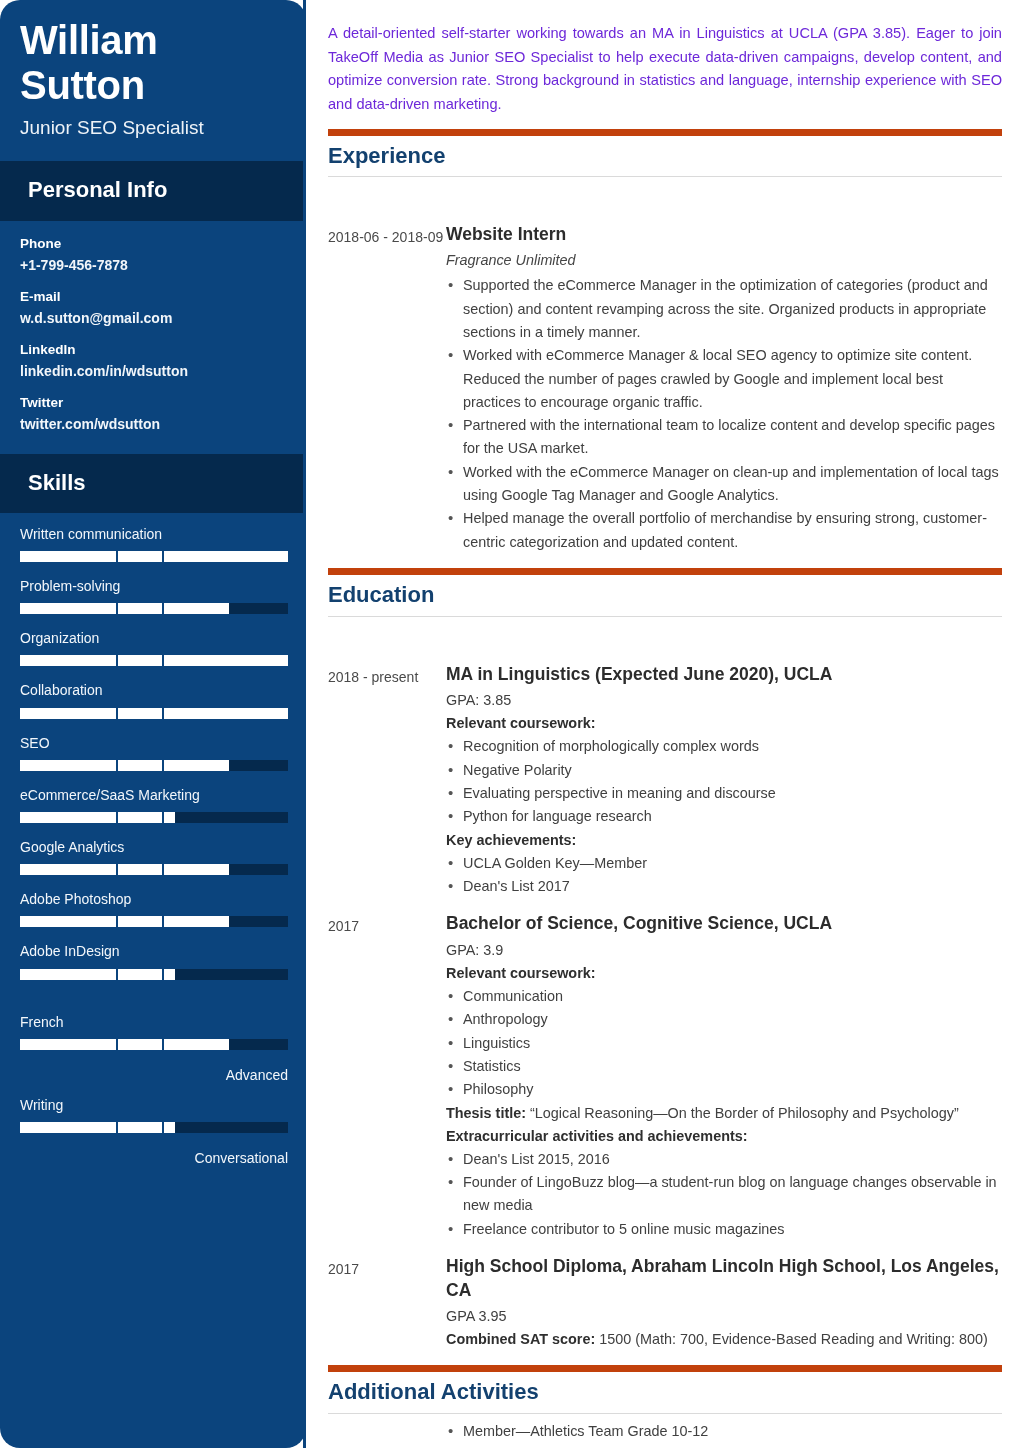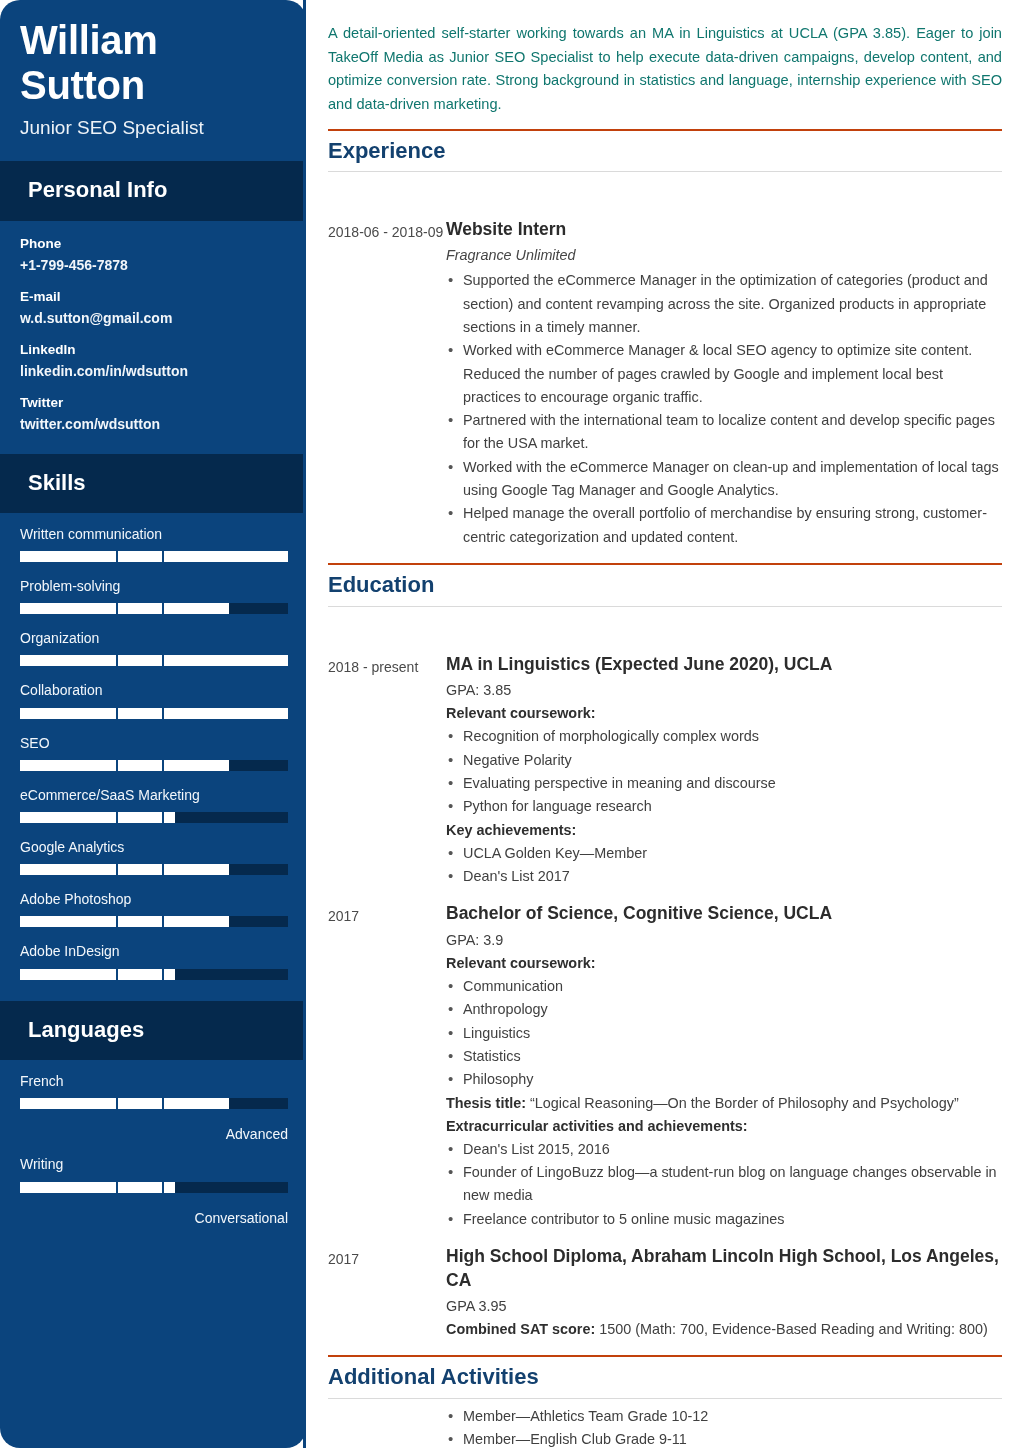--- a/index.html
+++ b/index.html
@@ -136,31 +136,31 @@
   .main {
     flex: 1 1 auto;
     box-sizing: border-box;
     padding: 22px 22px 0 22px;
     color: #3a3a3a;
     min-width: 0;
   }
   .summary {
     font-size: 14.6px;
     line-height: 1.62;
-    color: #0f766e;
+    color: #6d28d9;
     text-align: justify;
     margin: 0 0 12px 0;
   }
   .sec-head {
     font-size: 22px;
     font-weight: bold;
     color: #13416f;
     margin: 0;
     padding: 7px 0 7px 0;
-    border-top: 2px solid #c2410c;
+    border-top: 7px solid #c2410c;
     border-bottom: 1px solid #dadada;
     line-height: 1.2;
   }
   .entries { padding-top: 6px; margin-top: 40px; }
   .entry {
     display: flex;
     align-items: flex-start;
     margin-bottom: 4px;
   }
   .entry-date {
@@ -354,23 +354,20 @@
           <div class="bar-ticks">
               <i style="left: 36%;"></i>
               <i style="left: 53%;"></i>
             </div>
         </div>
       </div>
     </div>
 
     <div class="spacer-6"></div>
 
-    <div class="section-band">
-      <h2>Languages</h2>
-    </div>
 
     <div class="languages-body">
       <div class="lang">
         <div class="skill-name">French</div>
         <div class="bar">
           <div class="bar-fill" style="width: 78%;"></div>
           <div class="bar-ticks">
               <i style="left: 36%;"></i>
               <i style="left: 53%;"></i>
             </div>

